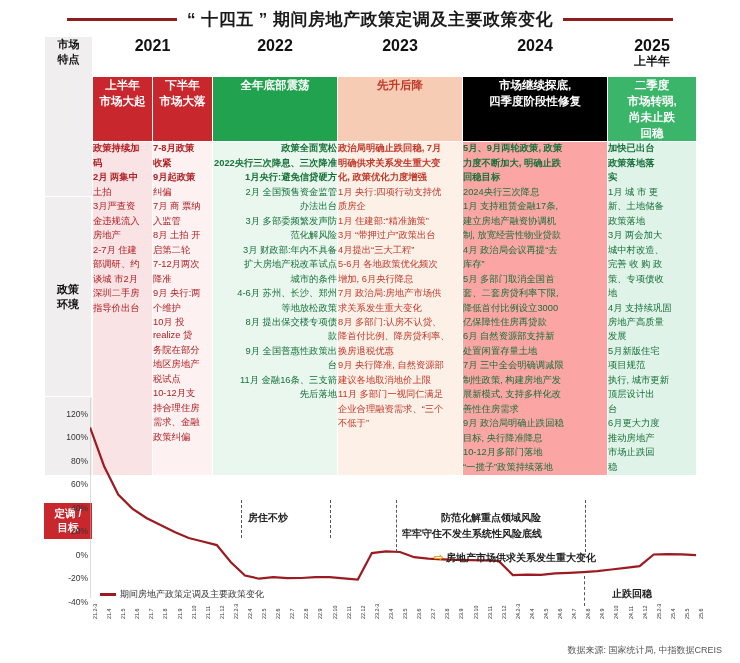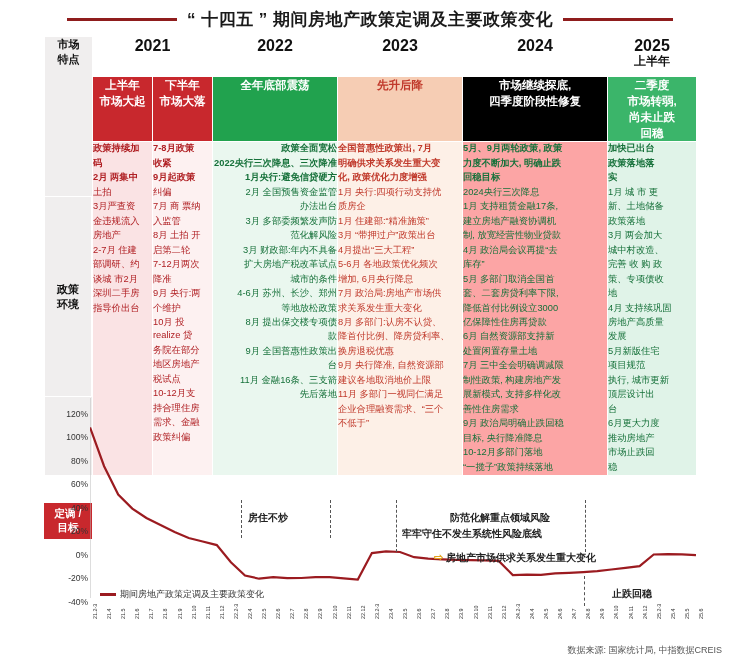--- a/index.html
+++ b/index.html
@@ -283,21 +283,21 @@
             <p>4-6月 苏州、长沙、郑州</p>
             <p>等地放松政策</p>
             <p>8月 提出保交楼专项债</p>
             <p>款</p>
             <p>9月 全国普惠性政策出</p>
             <p>台</p>
             <p>11月 金融16条、三支箭</p>
             <p>先后落地</p>
           </td>
         <td class="bodycell bg-peachl">
-            <p style="font-weight: bold;">全国普惠性政策出, 7月</p>
+            <p style="font-weight: bold;">政治局明确止跌回稳, 7月</p>
             <p style="font-weight: bold;">明确供求关系发生重大变</p>
             <p style="font-weight: bold;">化, 政策优化力度增强</p>
             <p>1月 央行:四项行动支持优</p>
             <p>质房企</p>
             <p>1月 住建部:“精准施策”</p>
             <p>3月 “带押过户”政策出台</p>
             <p>4月提出“三大工程”</p>
             <p>5-6月 各地政策优化频次</p>
             <p>增加, 6月央行降息</p>
             <p>7月 政治局:房地产市场供</p>
@@ -440,21 +440,21 @@
         <span style="left: 579.814px; top: 1px;">25.4</span>
         <span style="left: 593.907px; top: 1px;">25.5</span>
         <span style="left: 608px; top: 1px;">25.6</span>
       </div>
   </div>
 
   <div class="anno" style="left:248px; top:511px;">房住不炒</div>
   <div class="anno-line" style="left:241px; top:500px; height:38px;"></div>
   <div class="anno-line" style="left:330px; top:500px; height:38px;"></div>
 
-  <div class="anno" style="left:422px; top:511px;padding-left:28px;">防范化解重点领域风险</div>
+  <div class="anno" style="left:413px; top:511px;padding-left:28px;">防范化解重点领域风险</div>
   <div class="anno" style="left:402px; top:527px;">牢牢守住不发生系统性风险底线</div>
   <div class="anno-line" style="left:396px; top:500px; height:52px;"></div>
   <div class="anno-line" style="left:585px; top:500px; height:52px;"></div>
 
   <div class="anno" style="left:434px; top:551px;">
     <span class="arrow-ico">⇨</span>
     <span>房地产市场供求关系发生重大变化</span>
   </div>
 
   <div class="anno" style="left:612px; top:587px;">止跌回稳</div>

